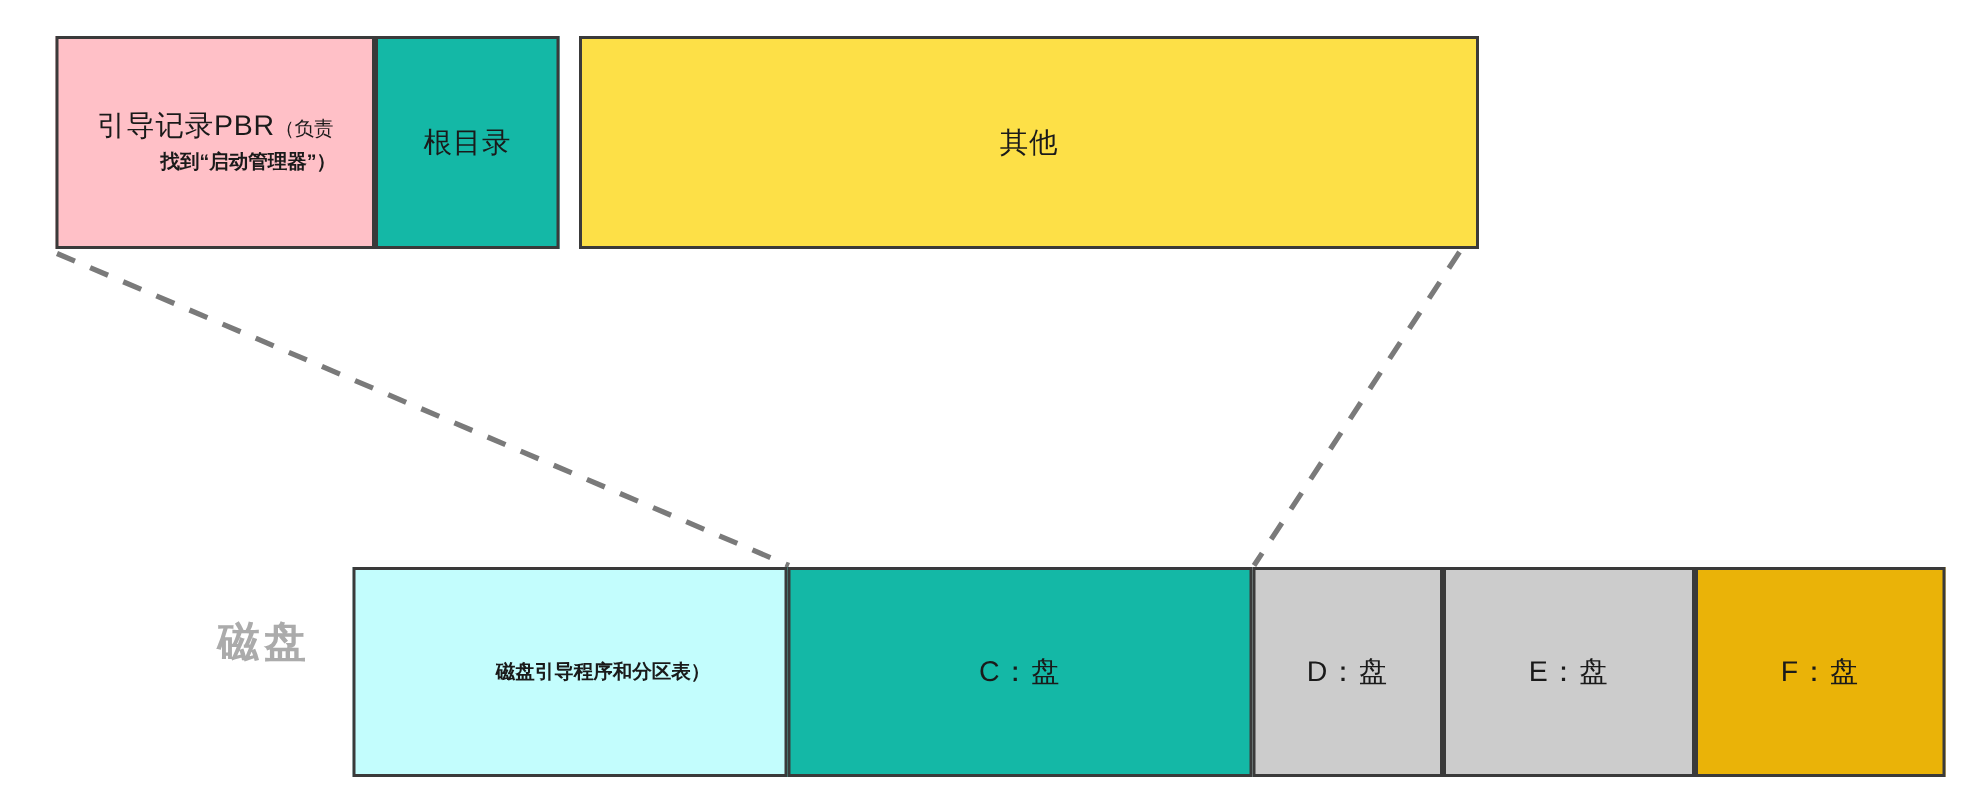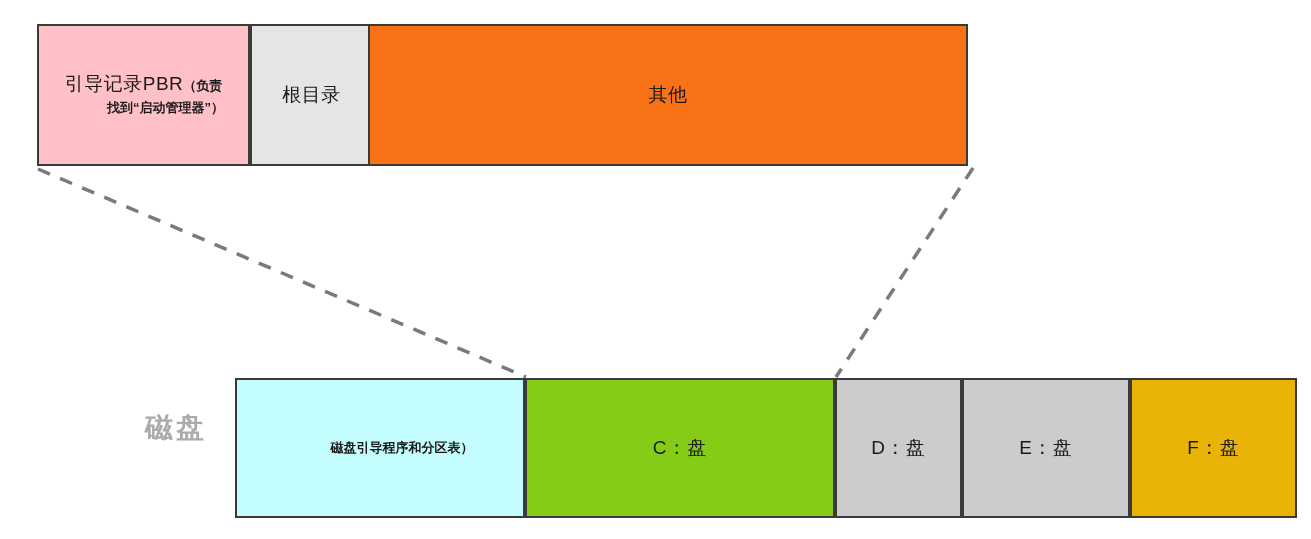--- a/index.html
+++ b/index.html
@@ -36,42 +36,42 @@
     justify-content: center;
     text-align: center;
     color: #1a1a1a;
     overflow: hidden;
   }
 
   
   .strip-top { top: 24px; height: 142px; }
 
   #cell-pbr      { left: 37px;  width: 213px; background: #ffc0c7; }
-  #cell-rootdir  { left: 250px; width: 123px; background: #e5e5e5; font-family: Liberation Serif, serif; }
-  #cell-other    { left: 368px; width: 600px; background: #f97316; font-family: Liberation Mono, monospace; }
+  #cell-rootdir  { left: 250px; width: 123px; background: #14b8a6; font-family: Liberation Serif, serif; }
+  #cell-other    { left: 386px; width: 600px; background: #fde047; font-family: Liberation Mono, monospace; }
 
   
   .strip-bottom { top: 378px; height: 140px; }
 
   #cell-mbr { left: 235px;  width: 290px; background: #c3fdfd; }
-  #cell-c   { left: 525px;  width: 310px; background: #84cc16; }
+  #cell-c   { left: 525px;  width: 310px; background: #14b8a6; }
   #cell-d   { left: 835px;  width: 127px; background: #cccccc; }
   #cell-e   { left: 962px;  width: 168px; background: #cccccc; }
   #cell-f   { left: 1130px; width: 167px; background: #eab308; }
 
   
   .line-main {
     font-size: 19px;
     line-height: 24px;
     letter-spacing: 0.5px;
     white-space: nowrap;
   }
   .line-main .paren {
     font-size: 13px;
-    font-weight: bold;
+    font-weight: normal;
     letter-spacing: 0;
   }
   .line-sub {
     font-size: 13px;
     font-weight: bold;
     line-height: 20px;
     white-space: nowrap;
     margin-left: 44px;
   }
   .line-plain {

